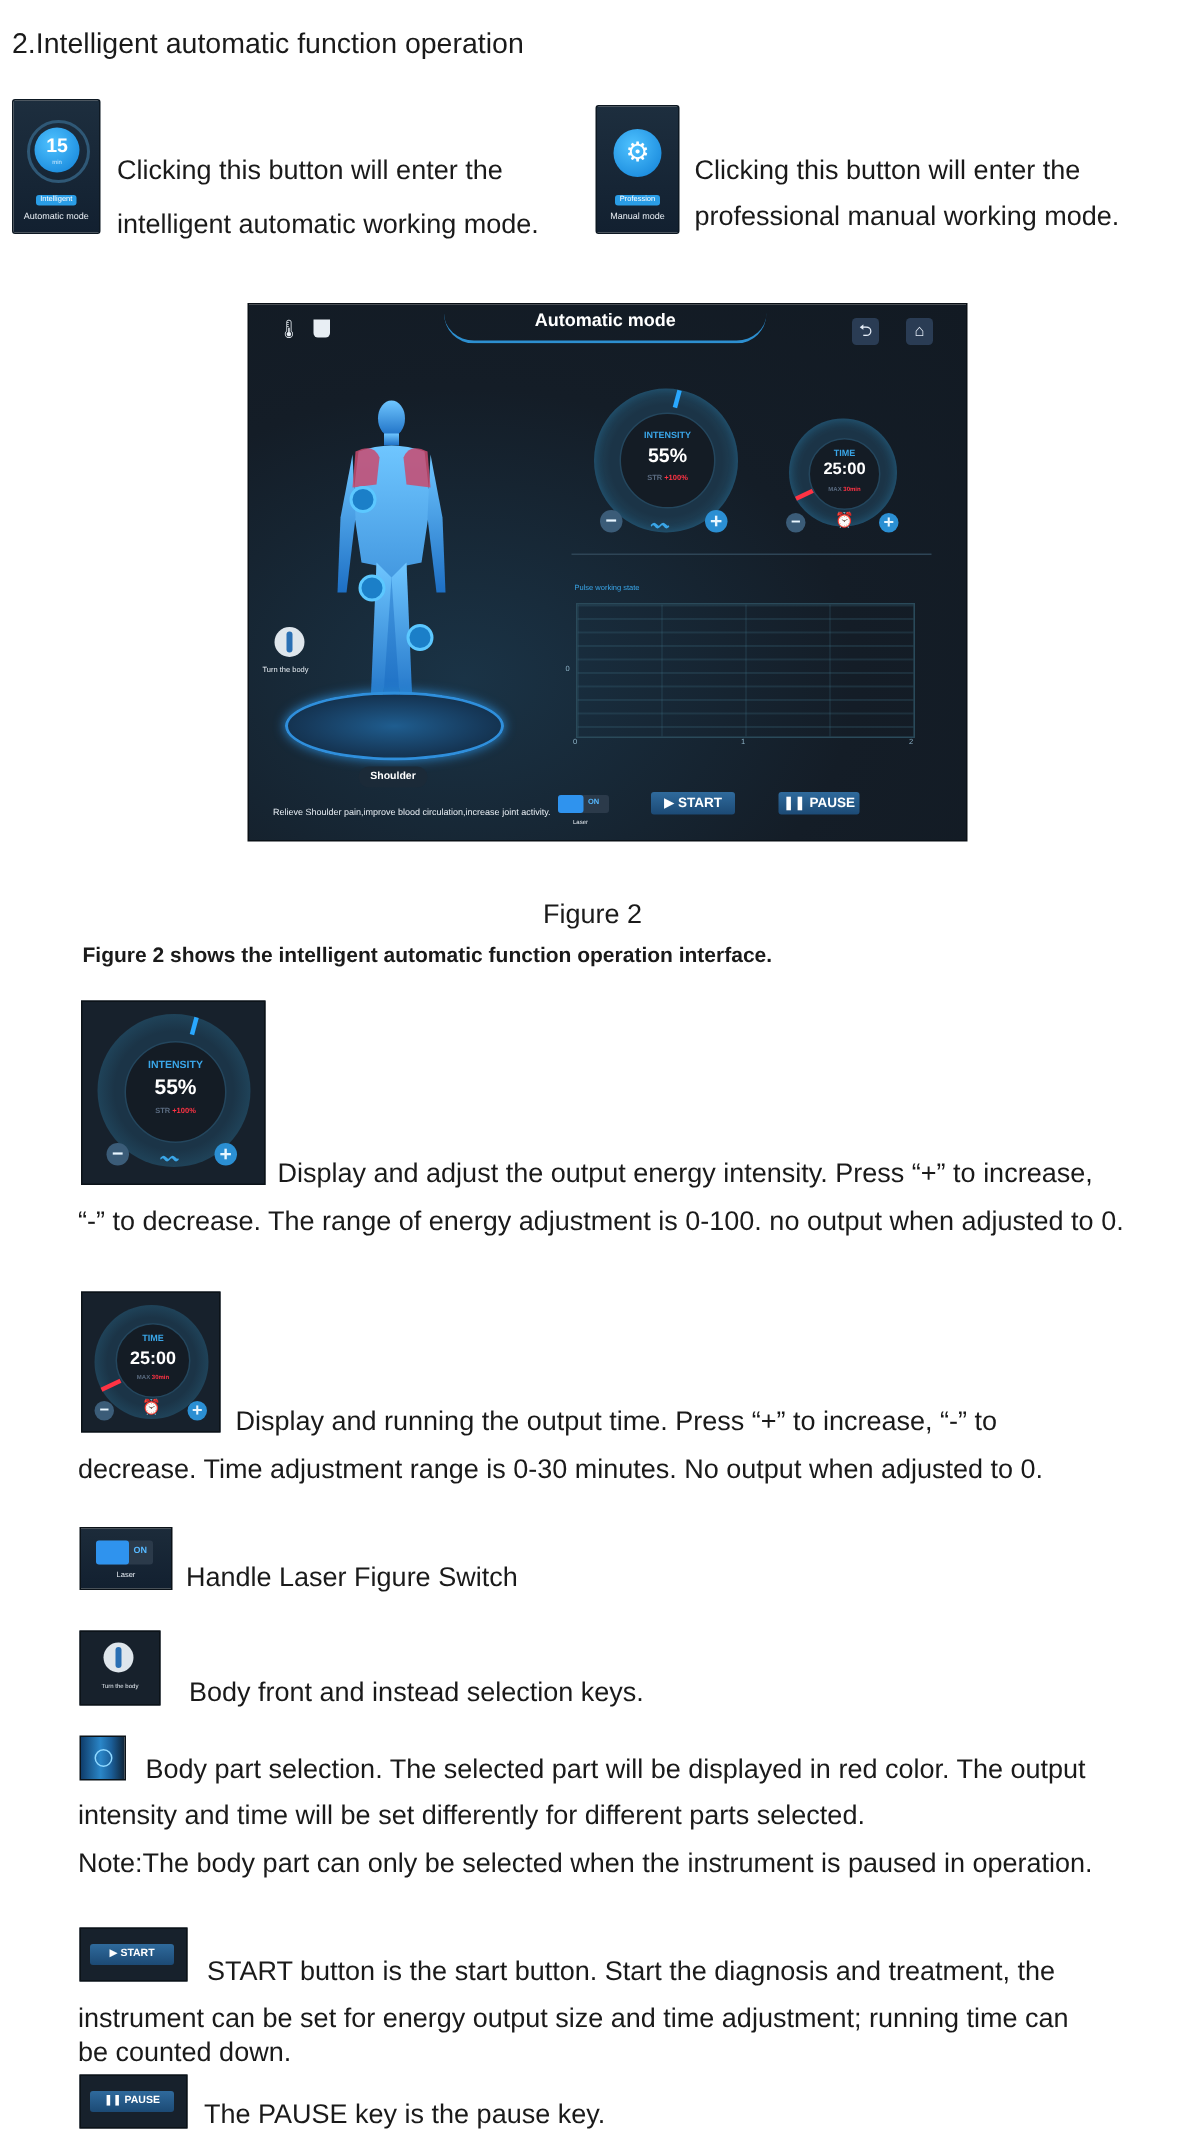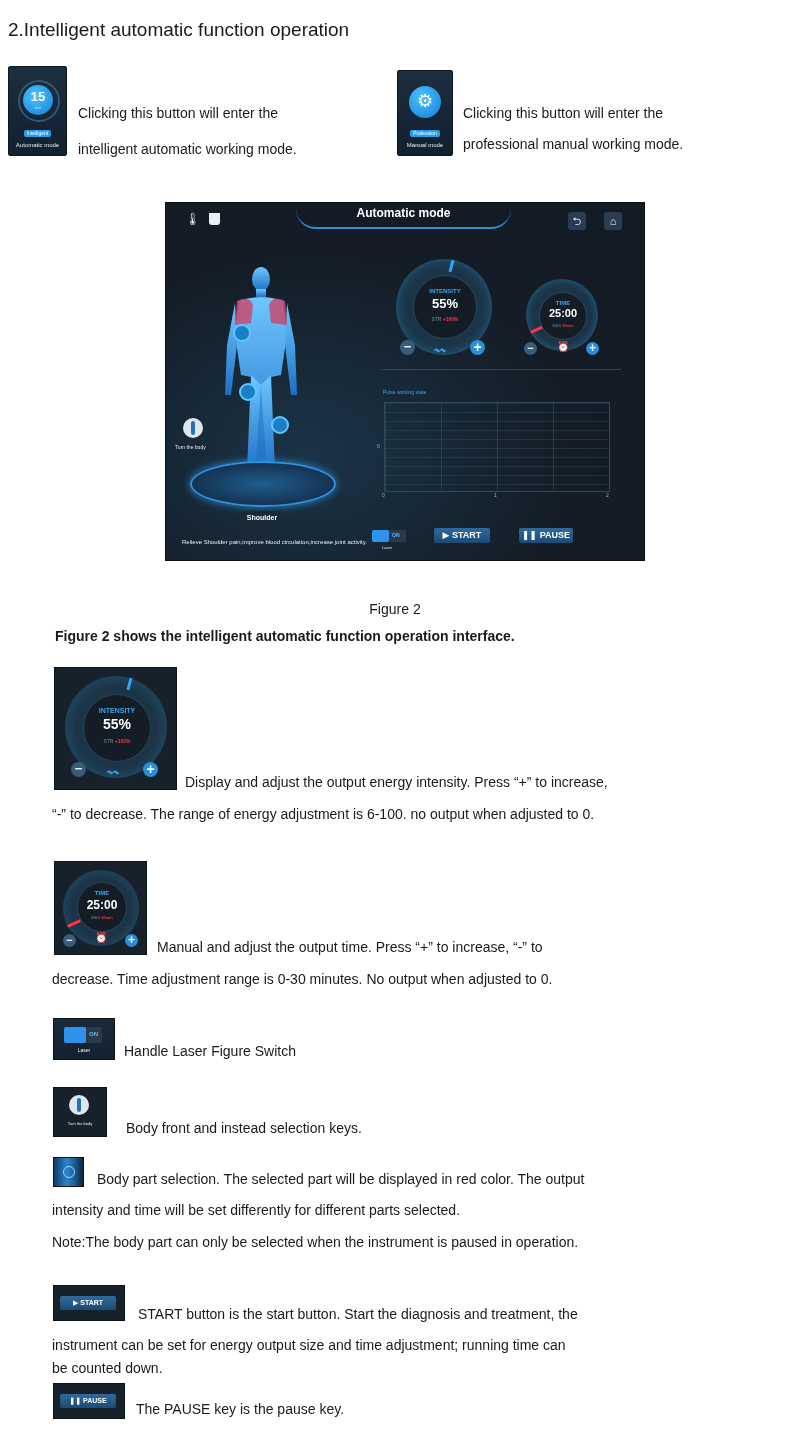--- a/index.html
+++ b/index.html
@@ -1,19 +1,19 @@
 <!DOCTYPE html>
 <html><head>
 <meta charset="utf-8">
 <style>
   html, body { margin:0; padding:0; background:#ffffff; }
   body { width:790px; height:1430px; position:relative; overflow:hidden;
          font-family:"Liberation Sans", "DejaVu Sans", sans-serif; color:#1a1a1a; }
   .abs { position:absolute; }
-  .txt { font-size:14px; line-height:31px; color:#1a1a1a; }
+  .txt { font-size:18px; line-height:31px; color:#1a1a1a; }
   .h2 { font-size:19px; }
   
   .mode-card { background:linear-gradient(180deg,#1d2e3e,#122030); border:1px solid #0d1822; border-radius:2px; }
   .mode-circle { position:absolute; border-radius:50%; background:radial-gradient(circle at 40% 35%,#4fc2ff,#0f7fd6); }
   .mode-pill { position:absolute; background:#2a9de6; color:#fff; font-size:5px; text-align:center; border-radius:2px; line-height:7px; }
   .mode-label { position:absolute; color:#e8eef4; font-size:6px; text-align:center; width:100%; }
   
   .screen { background:radial-gradient(ellipse at 30% 70%, #1a3346 0%, #141d27 55%, #121a23 100%); border:1px solid #0a1016; overflow:hidden; }
   .title-bar { position:absolute; color:#fff; font-weight:bold; font-size:12px; text-align:center; }
   .nav-btn { position:absolute; width:18px; height:18px; background:#2a3c54; border-radius:3px; color:#e6eef8; font-size:11px; text-align:center; line-height:18px; }
@@ -158,35 +158,35 @@
   <div style="position:absolute;left:28px;top:26px;width:66px;height:66px;border-radius:50%;background:#141c25;border:1px solid #24465d;">
     <div class="g-label" style="top:12px;font-size:7px;">INTENSITY</div>
     <div class="g-value" style="top:21px;font-size:14px;">55%</div>
     <div class="g-sub" style="top:43px;font-size:5px;"><span style="color:#5a6b80">STR</span> <span>+100%</span></div>
   </div>
   <div class="pm-btn minus" style="left:16px;top:94px;width:15px;height:15px;font-size:13px;line-height:14px;">−</div>
   <div style="position:absolute;left:52px;top:94px;color:#3aa6e8;font-size:12px;">〰</div>
   <div class="pm-btn" style="left:88px;top:94px;width:15px;height:15px;font-size:14px;line-height:14px;">+</div>
 </div>
 <div class="abs txt" style="left:185px;top:767px;">Display and adjust the output energy intensity. Press  “+”  to increase,</div>
-<div class="abs txt" style="left:52px;top:799px;">“-”  to decrease. The range of energy adjustment is 6-100. no output when adjusted to 0.</div>
+<div class="abs txt" style="left:52px;top:799px;">“-”  to decrease. The range of energy adjustment is 0-100. no output when adjusted to 0.</div>
 
 <div class="icon-card" style="left:54px;top:861px;width:91px;height:92px;background:#17212c;">
   <div style="position:absolute;left:8px;top:8px;width:76px;height:76px;border-radius:50%;background:radial-gradient(circle,#1b3447 55%,#1f4258 70%,#14293a 100%);"></div>
   <div style="position:absolute;left:12px;top:60px;width:14px;height:3px;background:#ff3344;transform:rotate(-25deg);"></div>
   <div style="position:absolute;left:22px;top:20px;width:48px;height:48px;border-radius:50%;background:#141c25;border:1px solid #24465d;">
     <div class="g-label" style="top:7px;">TIME</div>
     <div class="g-value" style="top:15px;font-size:12px;">25:00</div>
     <div class="g-sub" style="top:32px;font-size:4px;"><span style="color:#5a6b80">MAX</span> <span>30min</span></div>
   </div>
   <div class="pm-btn minus" style="left:8px;top:72px;width:13px;height:13px;font-size:11px;line-height:12px;">−</div>
   <div style="position:absolute;left:40px;top:70px;color:#3aa6e8;font-size:10px;">⏰</div>
   <div class="pm-btn" style="left:70px;top:72px;width:13px;height:13px;font-size:12px;line-height:12px;">+</div>
 </div>
-<div class="abs txt" style="left:157px;top:932px;">Manual and adjust the output time. Press  “+”  to increase,  “-”  to</div>
+<div class="abs txt" style="left:157px;top:932px;">Display and running the output time. Press  “+”  to increase,  “-”  to</div>
 <div class="abs txt" style="left:52px;top:964px;">decrease. Time adjustment range is 0-30 minutes. No output when adjusted to 0.</div>
 
 <div class="icon-card" style="left:53px;top:1018px;width:60px;height:40px;background:linear-gradient(180deg,#1c2b3a,#122030);">
   <div style="position:absolute;left:10px;top:8px;width:38px;height:16px;background:#2b3a4a;border-radius:2px;">
     <div style="position:absolute;left:0;top:0;width:22px;height:16px;background:#2f93ee;border-radius:2px;"></div>
     <div style="position:absolute;left:25px;top:4px;color:#56b8ff;font-size:6px;font-weight:bold;">ON</div>
   </div>
   <div style="position:absolute;width:100%;top:28px;text-align:center;color:#e8eef4;font-size:5px;">Laser</div>
 </div>
 <div class="abs txt" style="left:124px;top:1036px;">Handle Laser Figure Switch</div>

